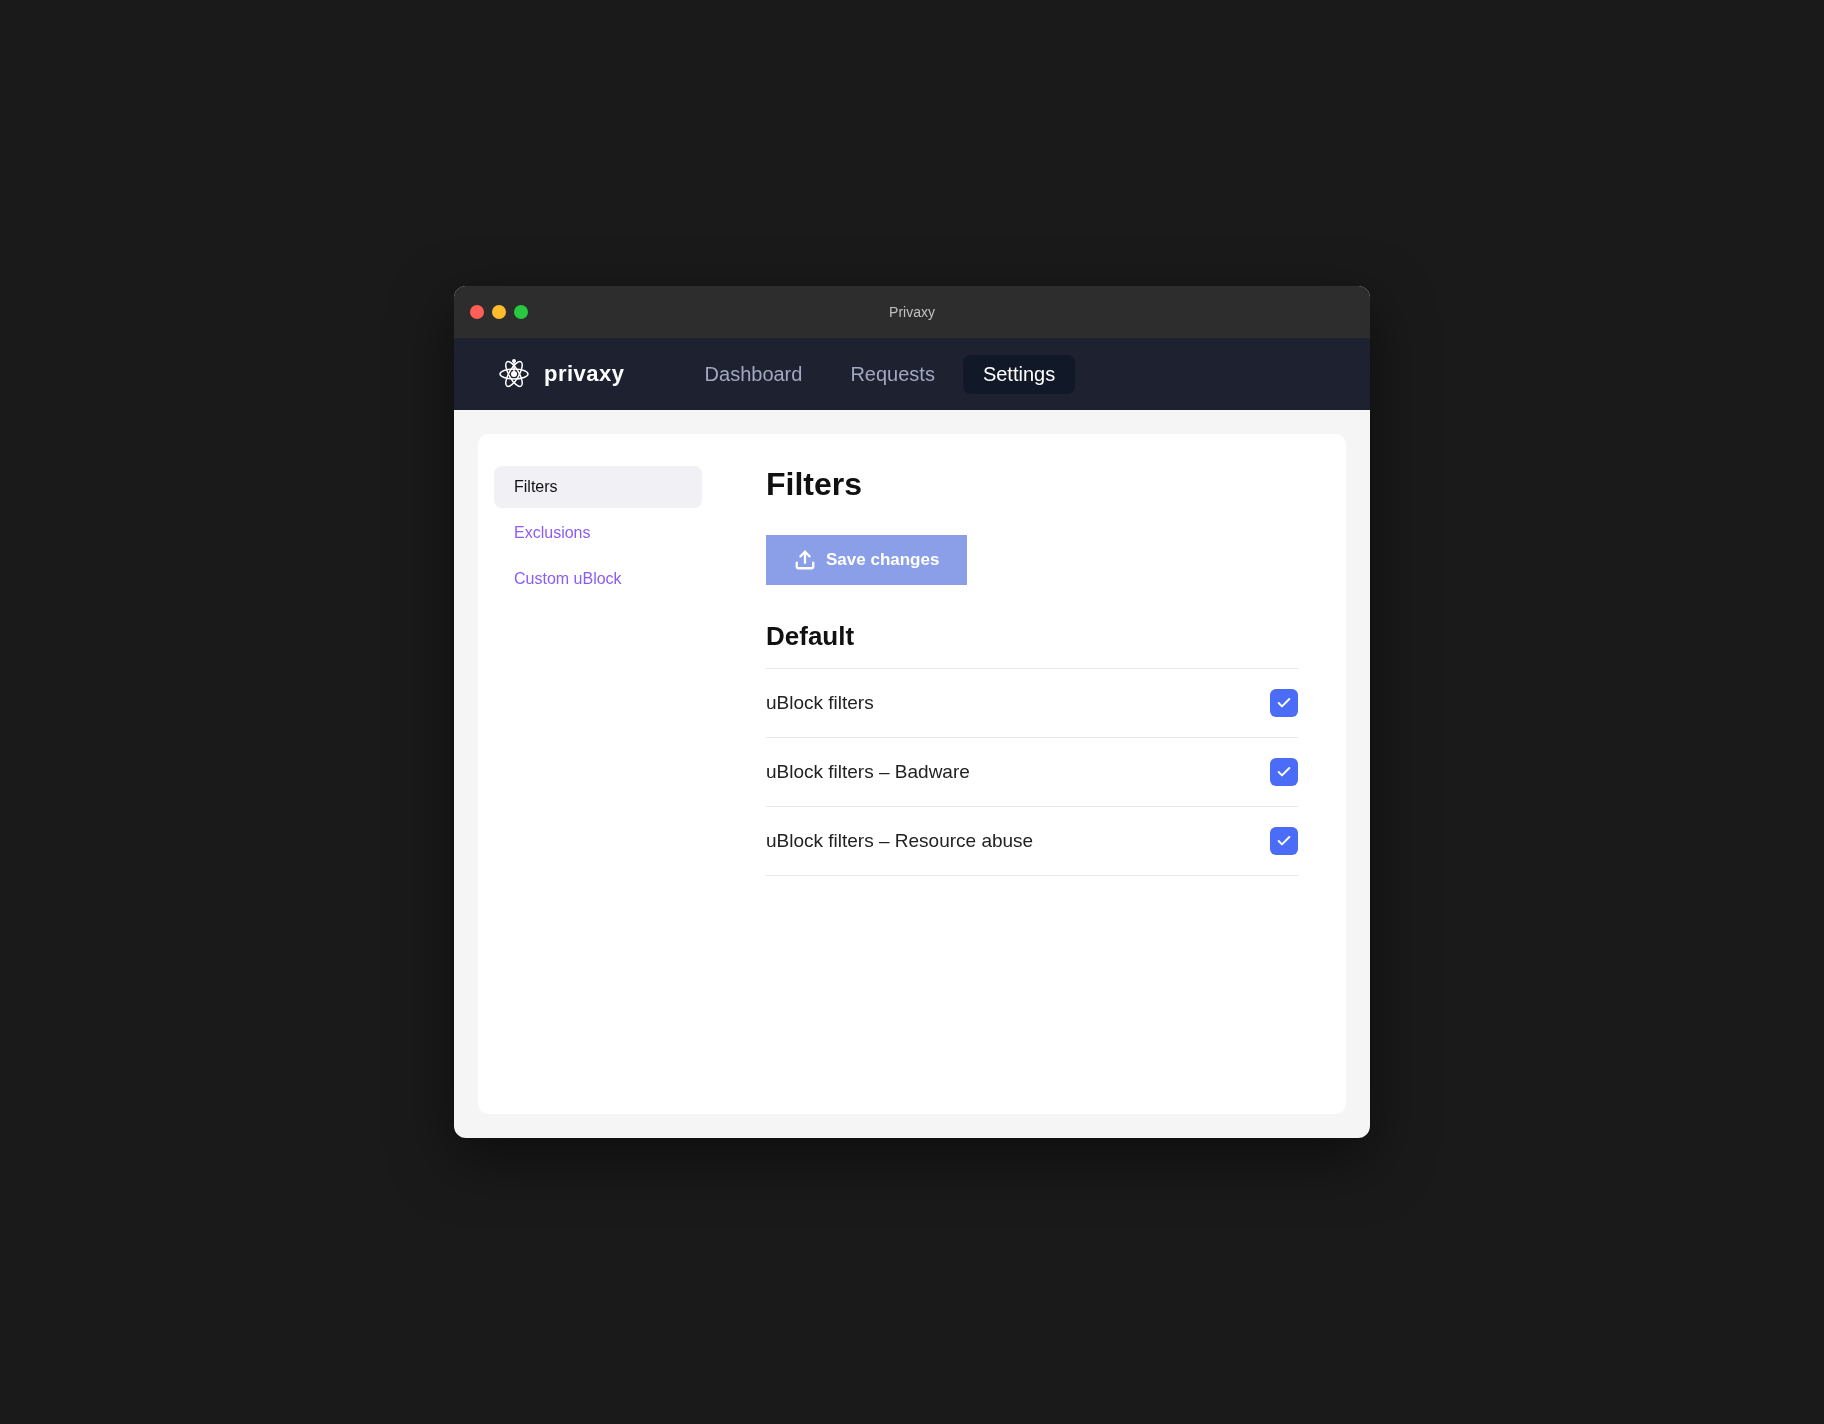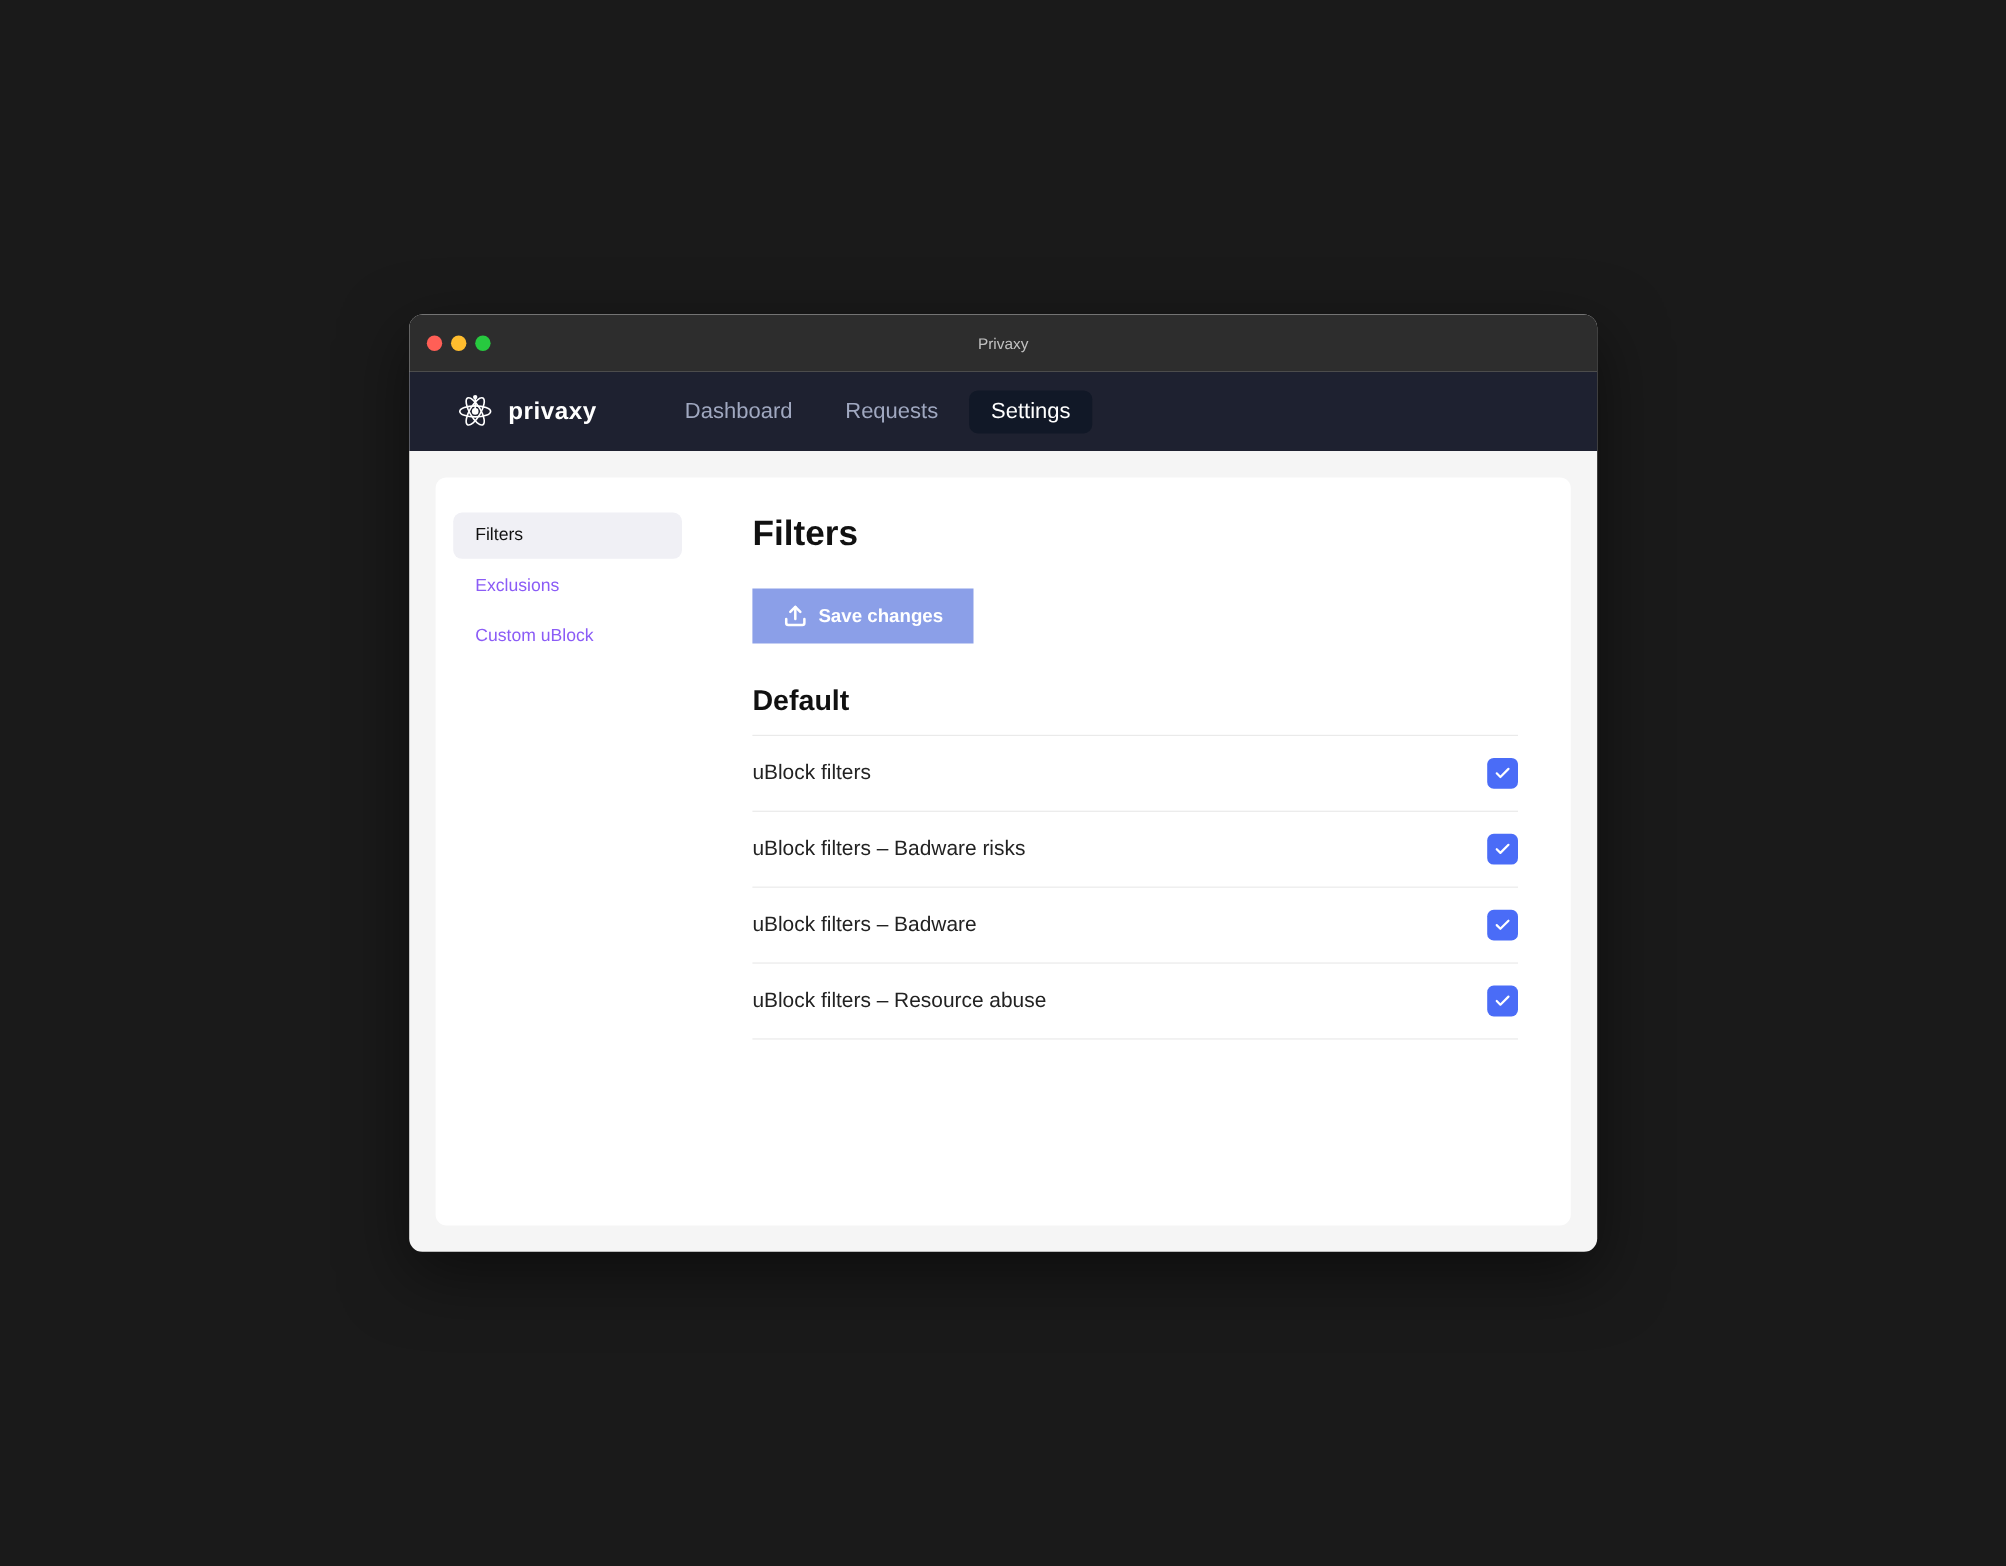--- a/index.html
+++ b/index.html
@@ -7,21 +7,21 @@
     body {
       background: #1a1a1a;
       display: flex;
       justify-content: center;
       align-items: center;
       min-height: 100vh;
       font-family: -apple-system, BlinkMacSystemFont, 'Segoe UI', sans-serif;
     }
 
     .window {
-      width: 1080px;
+      width: 916px;
       background: #f5f5f5;
       border-radius: 12px;
       overflow: hidden;
       box-shadow: 0 20px 60px rgba(0,0,0,0.5);
     }
 
     
     .titlebar {
       background: #2d2d2d;
       height: 52px;
@@ -275,28 +275,20 @@
           <line x1="12" y1="3" x2="12" y2="15"></line>
         </svg>
         <span>Save changes</span>
       </button>
 
       <h2 class="section-title">Default</h2>
 
       <div class="filter-list">
         <div class="filter-item">
           <span class="filter-label">uBlock filters</span>
-          <div class="checkbox">
-            <svg viewBox="0 0 24 24" fill="none" stroke="currentColor" stroke-width="3" stroke-linecap="round" stroke-linejoin="round">
-              <polyline points="20 6 9 17 4 12"></polyline>
-            </svg>
-          </div>
-        </div>
-        <div class="filter-item">
-          <span class="filter-label">uBlock filters – Badware risks</span>
           <div class="checkbox">
             <svg viewBox="0 0 24 24" fill="none" stroke="currentColor" stroke-width="3" stroke-linecap="round" stroke-linejoin="round">
               <polyline points="20 6 9 17 4 12"></polyline>
             </svg>
           </div>
         </div>
         <div class="filter-item">
           <span class="filter-label">uBlock filters – Badware</span>
           <div class="checkbox">
             <svg viewBox="0 0 24 24" fill="none" stroke="currentColor" stroke-width="3" stroke-linecap="round" stroke-linejoin="round">

